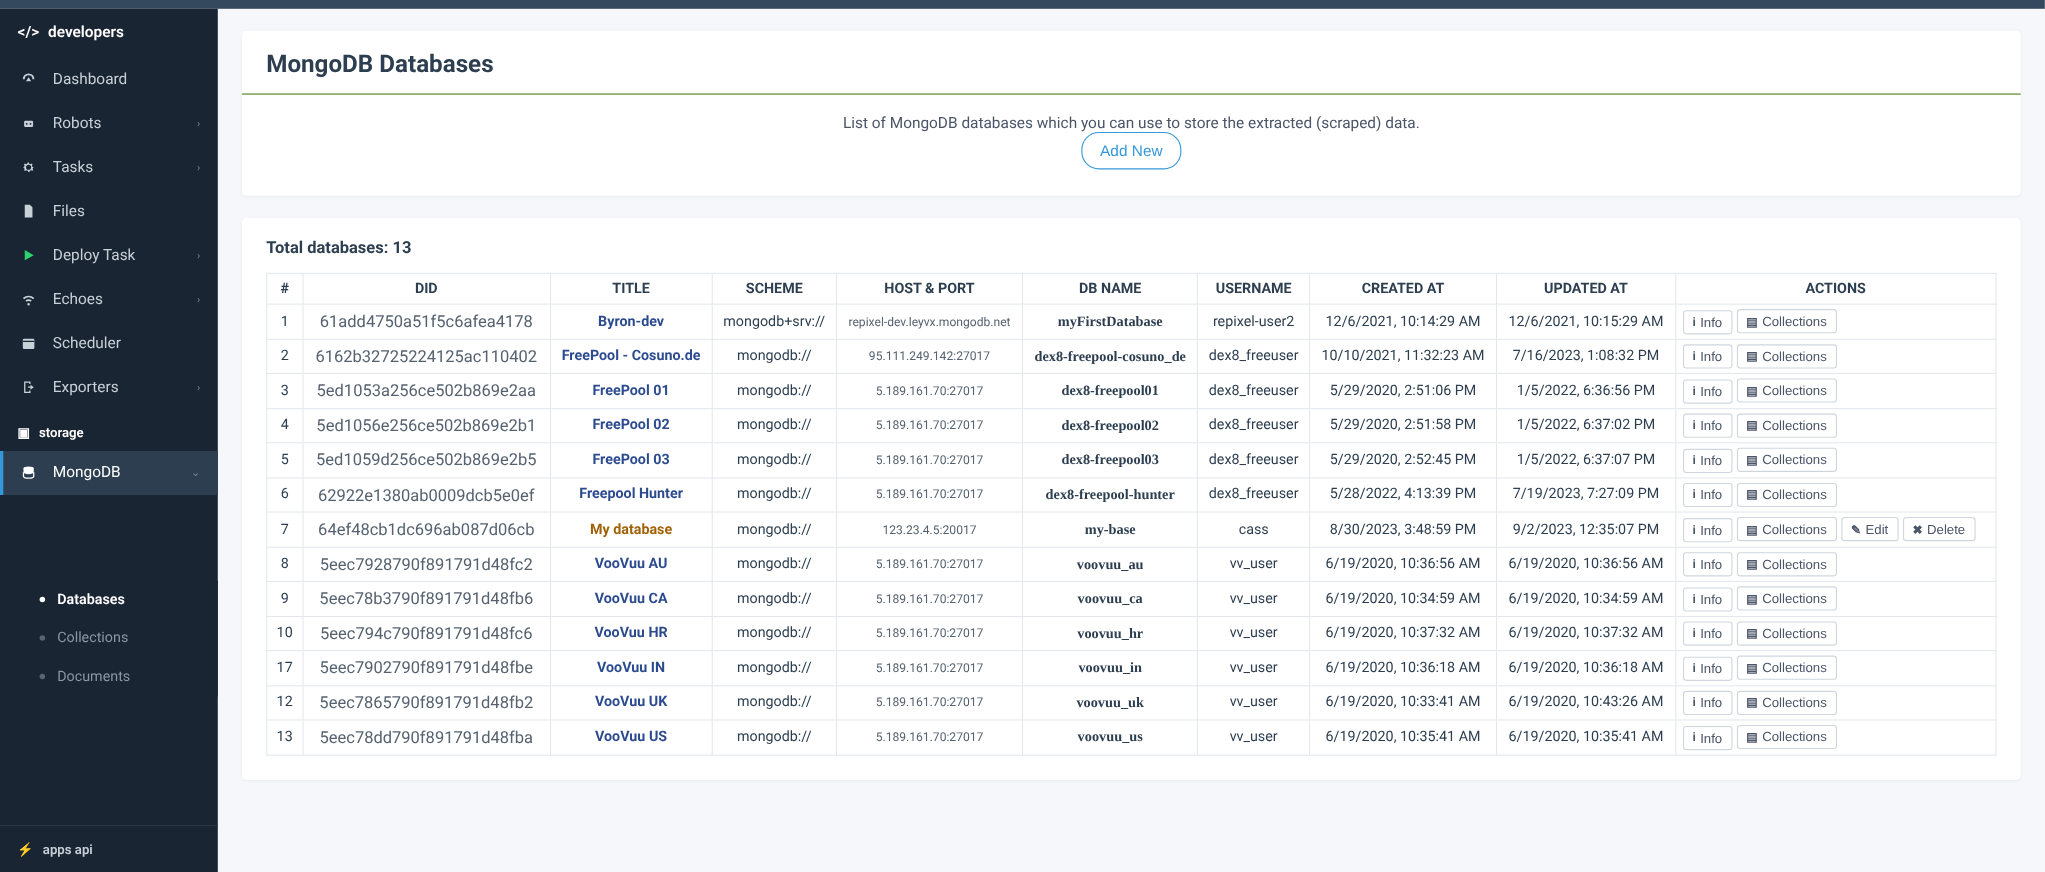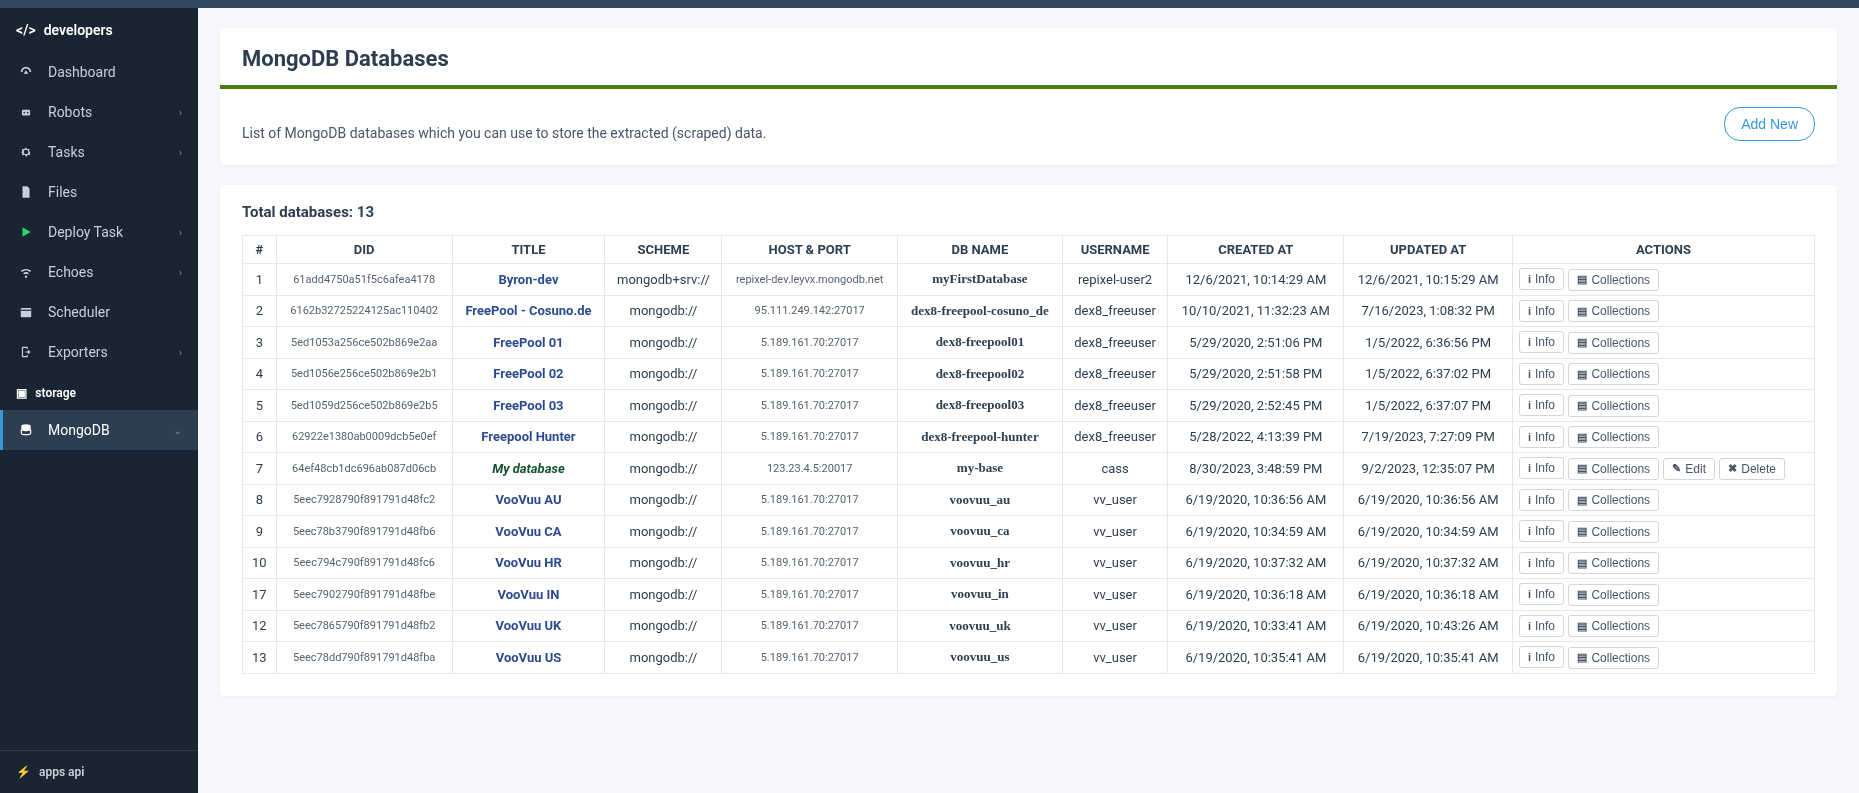--- a/index.html
+++ b/index.html
@@ -17,34 +17,34 @@
 .nav li.active { background: #2c3e50; color: #fff; }
 .nav li.active::before { content: ""; position: absolute; left: 0; top: 0; bottom: 0; width: 3px; background: #3498db; }
 .sub-nav { list-style: none; background: #1a2533; }
 .sub-nav li { padding: 10px 16px 10px 52px; font-size: 13px; cursor: pointer; color: #8a96a3; position: relative; }
 .sub-nav li::before { content: ""; position: absolute; left: 36px; top: 50%; width: 5px; height: 5px; border-radius: 50%; background: #5a6572; transform: translateY(-50%); }
 .sub-nav li.selected { color: #fff; font-weight: 600; }
 .sub-nav li.selected::before { background: #fff; }
 .bottom-section { border-top: 1px solid #2c3846; padding: 14px 16px; font-size: 12px; font-weight: 600; display: flex; align-items: center; gap: 8px; }
 .main { flex: 1; padding: 20px 22px; overflow: auto; }
 .card { background: #fff; border-radius: 4px; box-shadow: 0 1px 3px rgba(0,0,0,0.05); margin-bottom: 20px; }
-.card-header { padding: 18px 22px 14px; border-bottom: 4px solid #4d7c0f; }
+.card-header { padding: 18px 22px 14px; border-bottom: 1px solid #4d7c0f; }
 .card-header h1 { font-size: 22px; font-weight: 700; color: #2c3e50; }
 .card-body { padding: 18px 22px 24px; }
-.desc-row { display: flex; justify-content: space-between; align-items: flex-end; }
+.desc-row { display: flex; justify-content: space-between; align-items: center; flex-direction: column; }
 .desc-row p { font-size: 14px; color: #4a5568; }
 .btn-add { border: 1px solid #3498db; color: #3498db; background: #fff; padding: 8px 16px; border-radius: 16px; font-size: 14px; cursor: pointer; }
 .total { font-size: 15px; font-weight: 700; padding: 18px 22px 14px; }
 .table-wrap { padding: 0 22px 22px; }
 table { width: 100%; border-collapse: collapse; font-size: 13px; }
 th, td { border: 1px solid #e4e8ed; padding: 6px 8px; text-align: center; white-space: nowrap; }
 th { font-weight: 700; color: #2c3e50; background: #fff; font-size: 13px; }
-td.did { font-size: 11px; color: #566270; text-align: center; }
+td.did { font-size: 15px; color: #566270; text-align: center; }
 td.title a { color: #2c4b8f; font-weight: 700; text-decoration: none; }
-td.title .muted { color: #14532d; font-weight: 700; font-style: italic; }
+td.title .muted { color: #a16207; font-weight: 700; }
 td.host { font-size: 11px; color: #566270; }
 td.db { font-weight: 700; font-family: Liberation Serif, serif; }
 .actions-cell { text-align: left; padding: 4px 6px; }
 .btn-sm { display: inline-flex; align-items: center; gap: 4px; border: 1px solid #cfd6de; background: #fff; color: #4a5568; padding: 3px 8px; border-radius: 3px; font-size: 12px; margin-right: 4px; cursor: pointer; }
 .btn-sm .mi { font-size: 11px; font-weight: 700; }
 svg.ico { width: 14px; height: 14px; fill: currentColor; }
 </style>
 </head>
 <body>
 
@@ -140,20 +140,25 @@
           <svg class="ico" viewBox="0 0 24 24">
               <ellipse cx="12" cy="5" rx="8" ry="3"></ellipse>
               <path d="M4 5v6c0 1.7 3.6 3 8 3s8-1.3 8-3V5"></path>
               <path d="M4 11v6c0 1.7 3.6 3 8 3s8-1.3 8-3v-6" fill="none" stroke="currentColor" stroke-width="2"></path>
             </svg>
         </span>
         <span>MongoDB</span>
         <span class="chev">⌄</span>
       </li>
     </ul>
+    <ul class="sub-nav" id="subnav">
+        <li class="selected">Databases</li>
+        <li>Collections</li>
+        <li>Documents</li>
+      </ul>
     <div style="flex:1"></div>
     <div class="bottom-section">
       <span>⚡</span>
       <span>apps api</span>
     </div>
   </aside>
 
   <main class="main">
     <div class="card">
       <div class="card-header">

